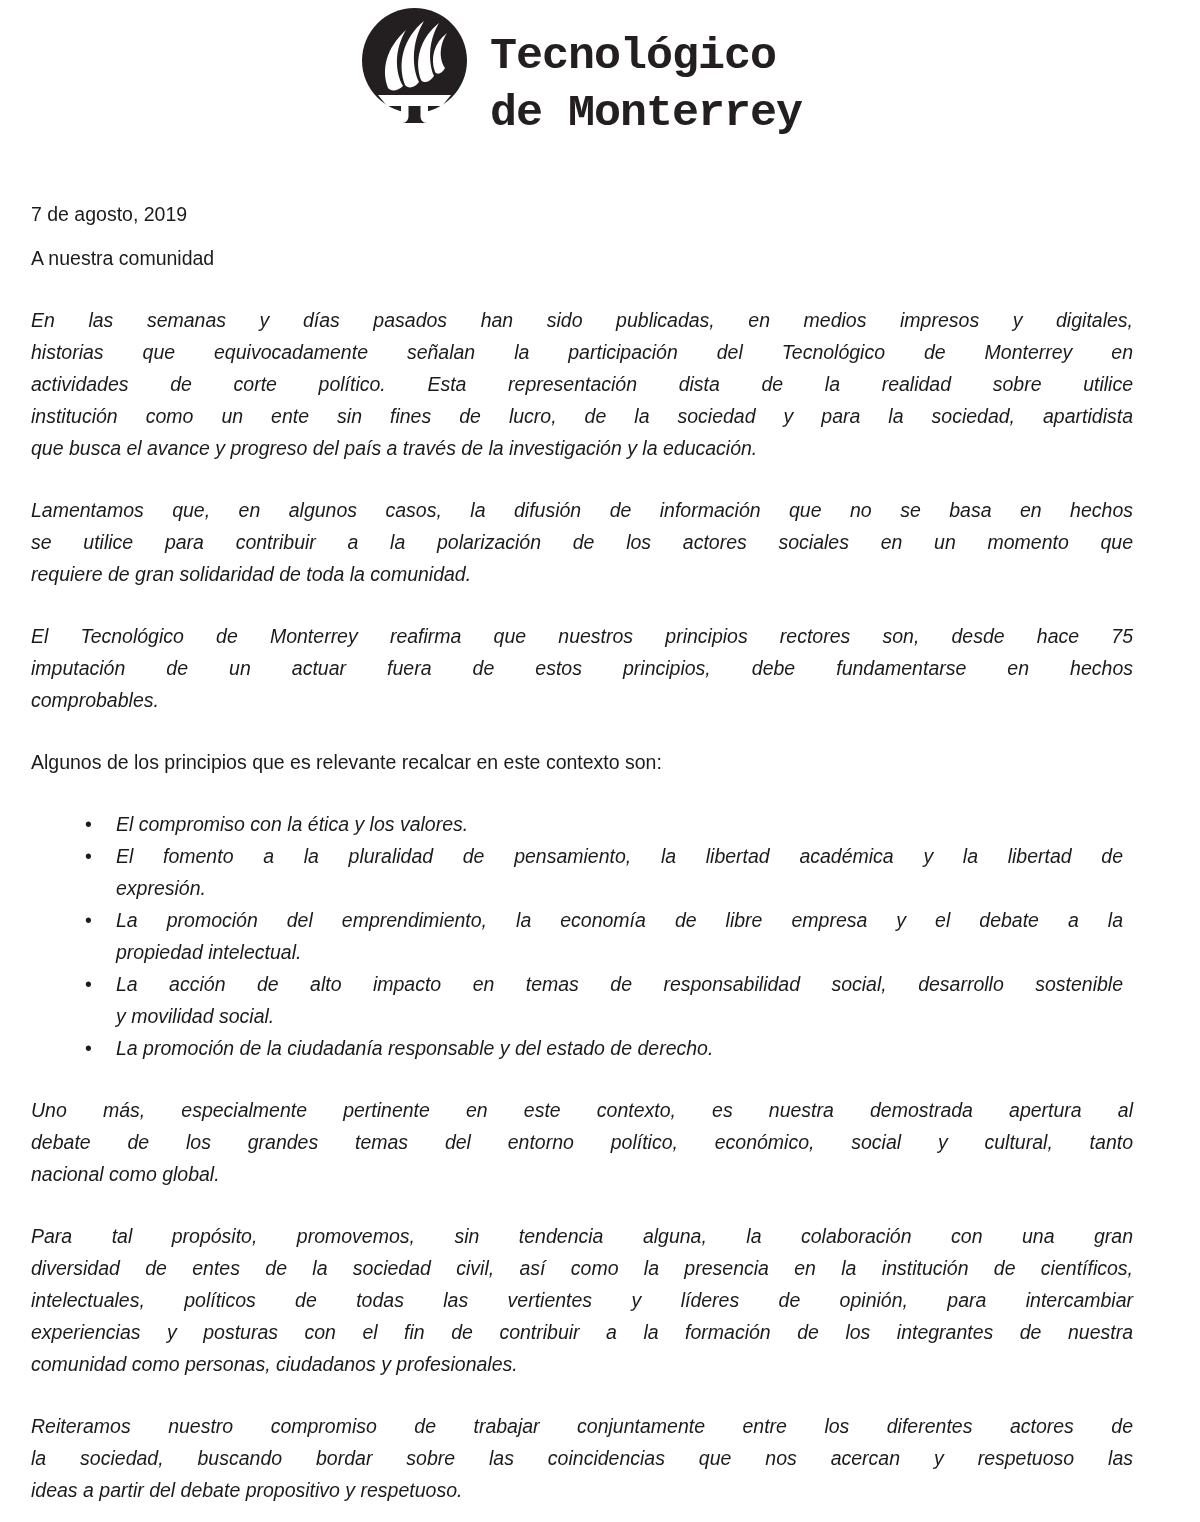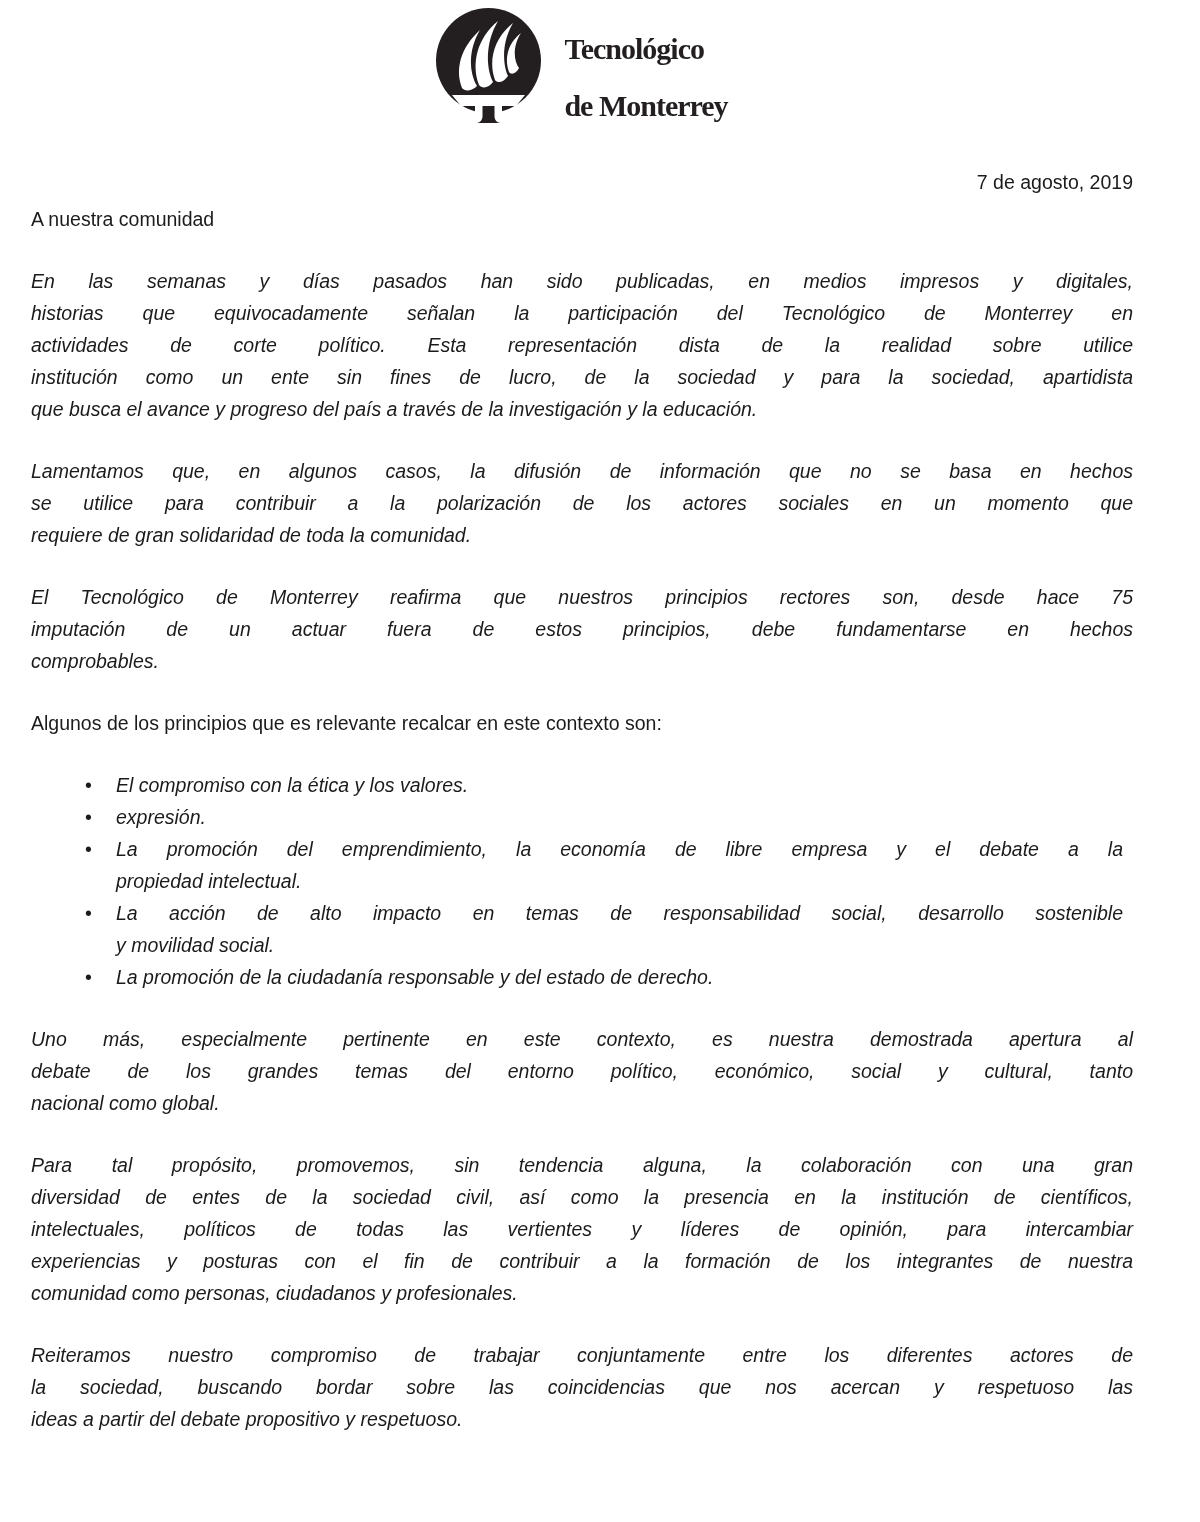--- a/index.html
+++ b/index.html
@@ -20,36 +20,36 @@
   
   .logo-block {
     display: flex;
     justify-content: center;
     align-items: flex-start;
     gap: 23px;
     height: 130px;
   }
   .logo-icon { display: block; }
   .wordmark {
-    margin-top: 12px;
-    font-family: Liberation Serif, serif;
+    margin-top: 20px;
+    font-family: Liberation Mono, monospace;
     font-weight: bold;
-    font-size: 30px;
+    font-size: 45px;
     line-height: 57px;
     letter-spacing: -1px;
     color: #231f20;
     white-space: nowrap;
   }
 
   
   .date {
-    margin-top: 28px;
-    text-align: right;
+    margin-top: 60px;
+    text-align: left;
   }
-  .salutation { margin-top: 5px; }
+  .salutation { margin-top: 12px; }
 
   .para { margin: 30px 0 0 0; }
 
   
   .jl { text-align: justify; text-align-last: justify; font-style: italic; }
   .jl.last { text-align-last: left; }
 
   .principles {
     margin: 30px 10px 0 0;
     padding: 0 0 0 85px;
@@ -112,20 +112,21 @@
       <div class="jl last">comprobables.</div>
     </div>
 
   <div class="para">Algunos de los principios que es relevante recalcar en este contexto son:</div>
 
   <ul class="principles">
     <li>
         <div class="jl last">El compromiso con la ética y los valores.</div>
       </li>
     <li>
+        <div class="jl">El fomento a la pluralidad de pensamiento, la libertad académica y la libertad de</div>
         <div class="jl last">expresión.</div>
       </li>
     <li>
         <div class="jl">La promoción del emprendimiento, la economía de libre empresa y el debate a la</div>
         <div class="jl last">propiedad intelectual.</div>
       </li>
     <li>
         <div class="jl">La acción de alto impacto en temas de responsabilidad social, desarrollo sostenible</div>
         <div class="jl last">y movilidad social.</div>
       </li>

